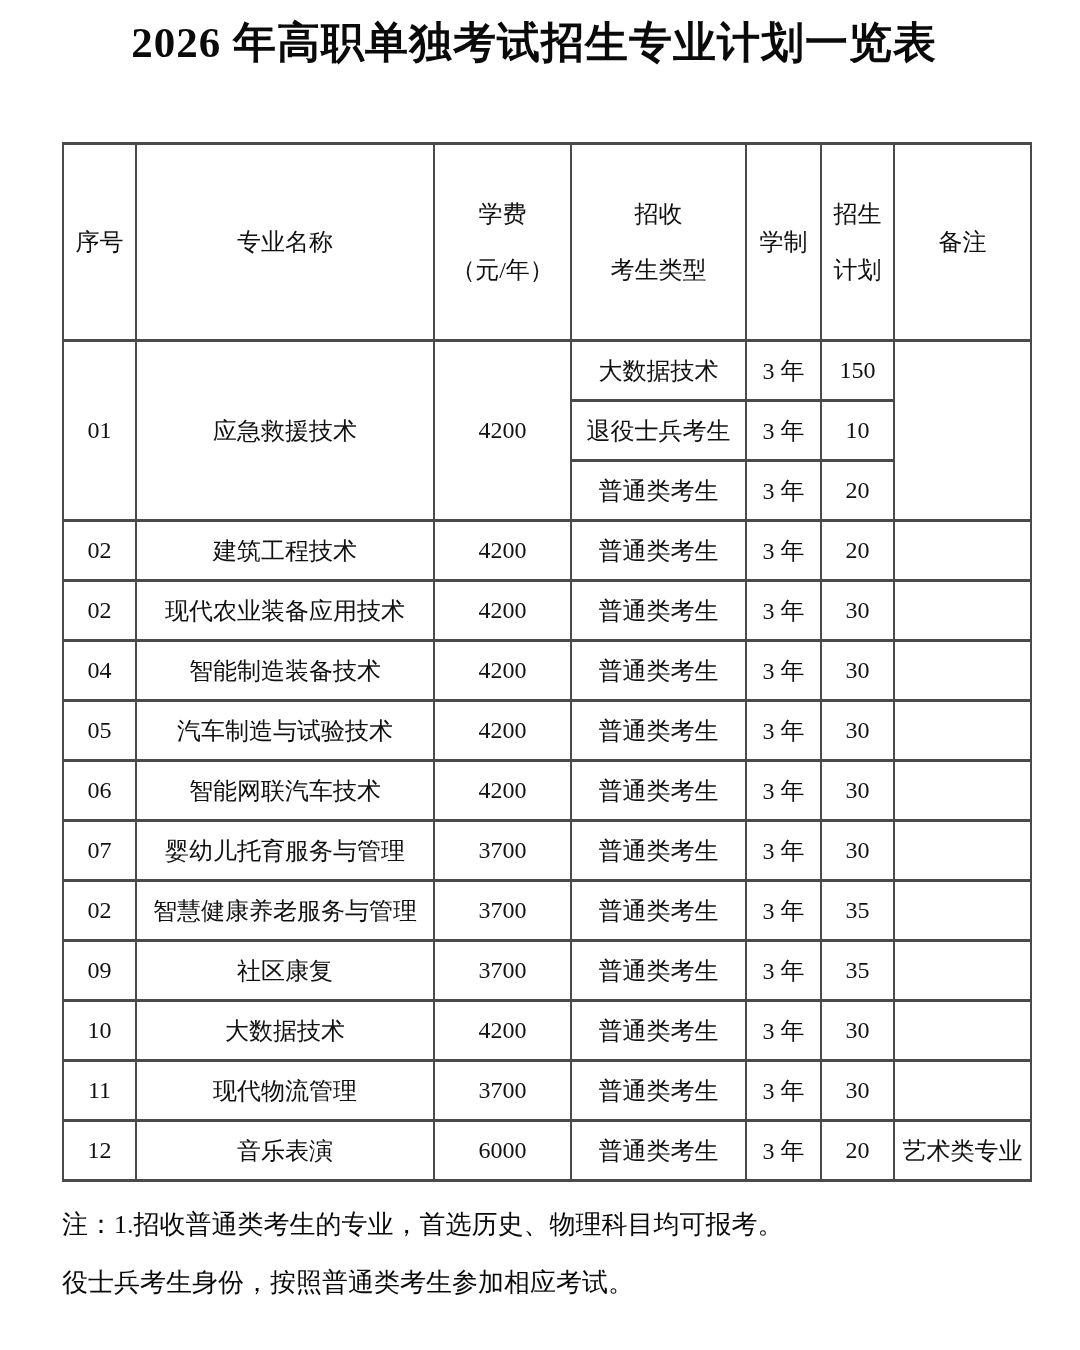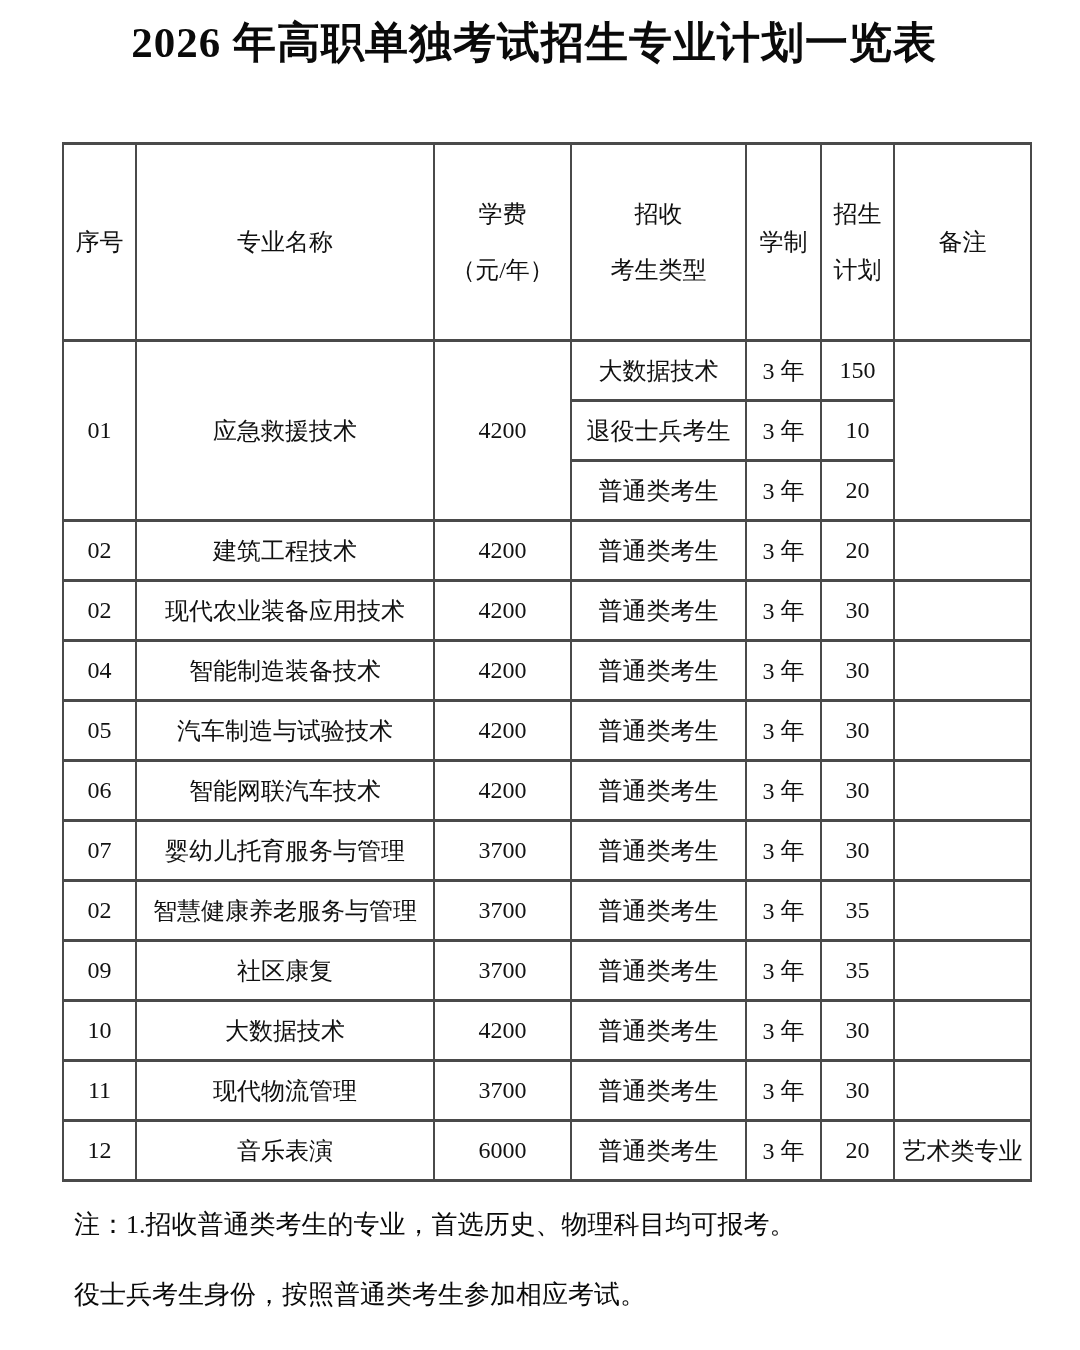--- a/index.html
+++ b/index.html
@@ -44,21 +44,21 @@
   tr.data-row td { height: 57px; }
   .h-line { line-height: 1.1; }
   .h-line.l2 { margin-top: 30px; }
   .notes {
     margin: 14px 0 0 62px;
     width: 956px;
     font-size: 26px;
     color: #0a0a0a;
   }
   .notes p {
-    margin: 12px;
+    margin: 0;
     line-height: 58px;
     white-space: nowrap;
   }
   .notes p.note-indent { padding-left: 57px; }
 </style>
 </head>
 <body>
 
 <div class="page">
 

